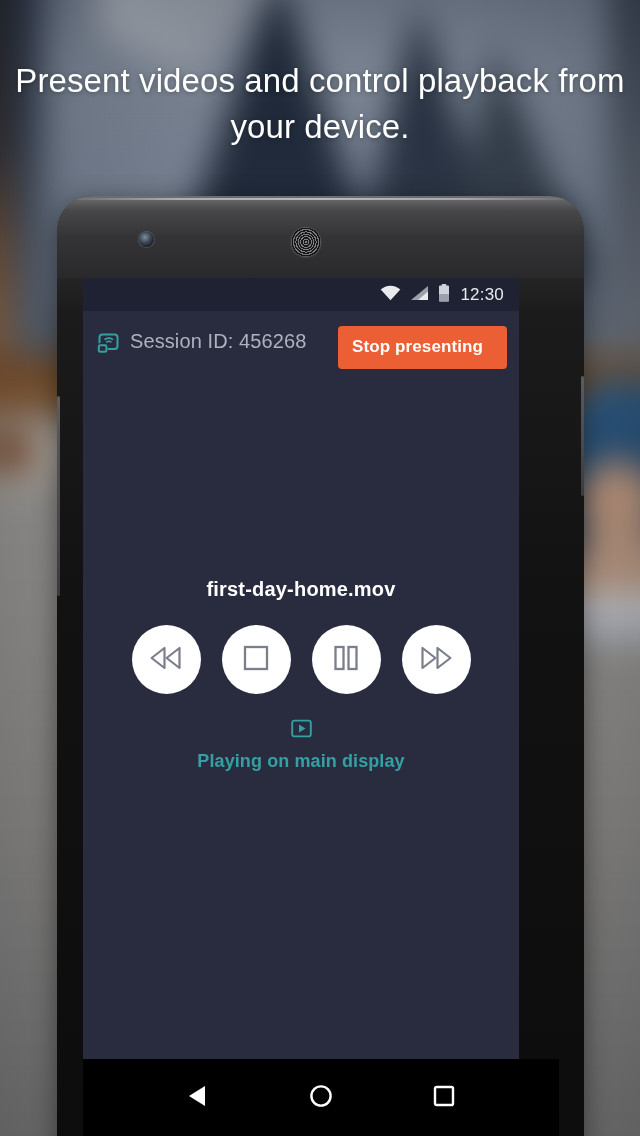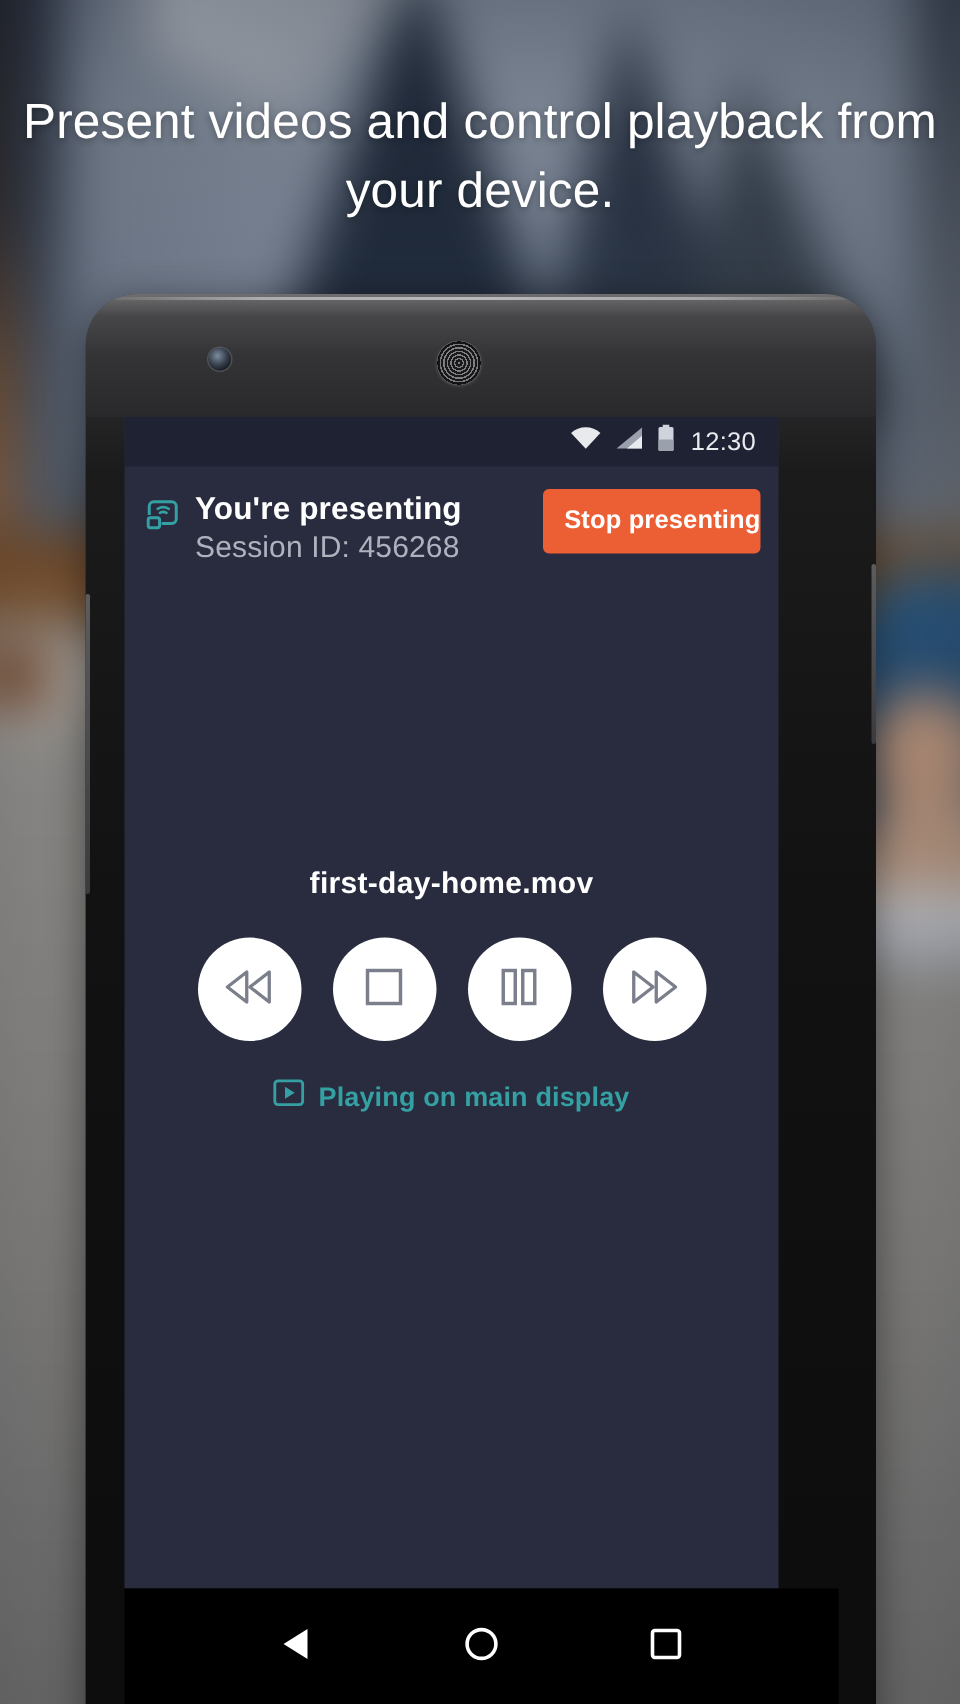--- a/index.html
+++ b/index.html
@@ -190,21 +190,21 @@
   }
   #session-id {
     color:#aeb2bf; font-size:20px; font-weight:400; line-height:22px;
     margin-top:2px; letter-spacing:0.1px;
   }
   #stop-btn {
     background:#ec5e33;
     color:#ffffff;
     font-size:17px; font-weight:bold;
     border:none; border-radius:4px;
-    padding:11px 0 12px 14px;
+    padding:11px 24px 12px 14px;
     cursor:pointer; white-space:nowrap;
     letter-spacing:0.1px;
   }
 
   
   #player {
     position:absolute; left:0; right:0; top:300px;
     text-align:center;
   }
   #file-name {
@@ -215,21 +215,21 @@
     display:flex; justify-content:center; align-items:center; gap:21px;
   }
   .ctrl-btn {
     width:69px; height:69px; border-radius:50%;
     background:#ffffff; border:none;
     display:flex; align-items:center; justify-content:center;
     cursor:pointer; padding:0;
   }
   #now-playing {
     margin-top:25px;
-    display:flex; align-items:center; justify-content:center; gap:9px;
+    display:flex; align-items:center; justify-content:center; gap:9px;flex-direction:column;
   }
   #now-playing-label {
     color:#35a0a3; font-size:18px; font-weight:bold; letter-spacing:0.1px;
   }
 
   
   #navbar {
     position:absolute; left:26px; top:863px; width:476px; height:77px;
     background:#000000;
     display:flex; align-items:center; justify-content:space-around;
@@ -311,21 +311,20 @@
         <span id="cast-icon-wrap">
           <svg width="25" height="25" viewBox="0 0 25 25">
             <rect x="3.5" y="3.5" width="18" height="14.5" rx="3" fill="none" stroke="#35a0a3" stroke-width="2"></rect>
             <rect x="1" y="13" width="10" height="9" rx="2" fill="#282c3e" stroke="#282c3e" stroke-width="1.5"></rect>
             <rect x="2.8" y="14.2" width="7.6" height="6.6" rx="1.4" fill="none" stroke="#35a0a3" stroke-width="2"></rect>
             <path d="M10.6 10.9 a4.3 4.3 0 0 1 4.4 0" fill="none" stroke="#35a0a3" stroke-width="1.7" stroke-linecap="round"></path>
             <path d="M9.1 8.2 a7.2 7.2 0 0 1 7.4 0" fill="none" stroke="#35a0a3" stroke-width="1.7" stroke-linecap="round"></path>
           </svg>
         </span>
         <div>
-          <div id="presenting-title">You're presenting</div>
           <div id="session-id">Session ID: 456268</div>
         </div>
       </div>
       <button id="stop-btn">Stop presenting</button>
     </div>
 
     <div id="player">
       <div id="file-name">first-day-home.mov</div>
 
       <div id="controls">

